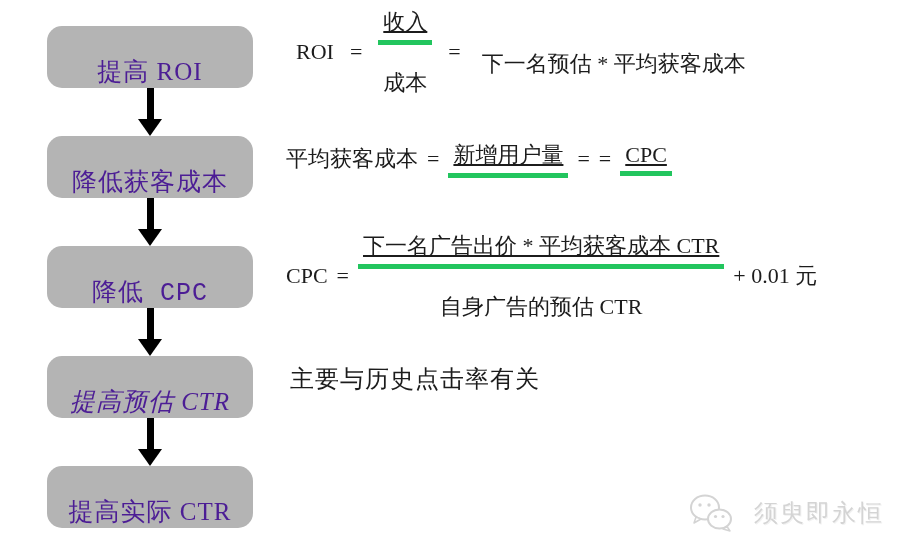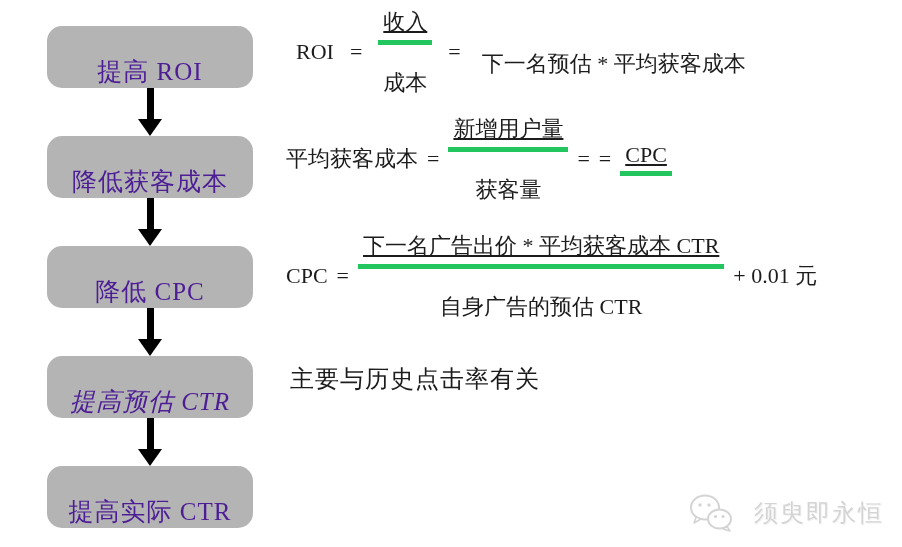--- a/index.html
+++ b/index.html
@@ -23,21 +23,21 @@
     border-radius: 15px;
     display: flex;
     align-items: flex-end;
     justify-content: center;
     font-size: 25px;
     letter-spacing: 1px;
     color: #4c1d95;
   }
   .box-1 { top: 26px; }
   .box-2 { top: 136px; }
-  .box-3 { top: 246px; }
+  .box-3 { top: 246px; font-family: Liberation Mono, monospace; }
   .box-4 { top: 356px; font-style: italic; }
   .box-5 { top: 466px; }
 
   
   .arrow {
     position: absolute;
     left: 138px;
     width: 24px;
     height: 48px;
   }
@@ -166,21 +166,20 @@
     <span class="frac">
       <span class="den">下一名预估 * 平均获客成本</span>
     </span>
   </div>
 
   <div class="formula-row row-2">
     <span>平均获客成本</span>
     <span>=</span>
     <span class="frac">
       <span class="num">新增用户量</span>
-      <span class="den">获客量</span>
     </span>
     <span>=</span>
     <span>=</span>
     <span class="frac">
       <span class="num">CPC</span>
     </span>
   </div>
 
   <div class="formula-row row-3">
     <span>CPC</span>

